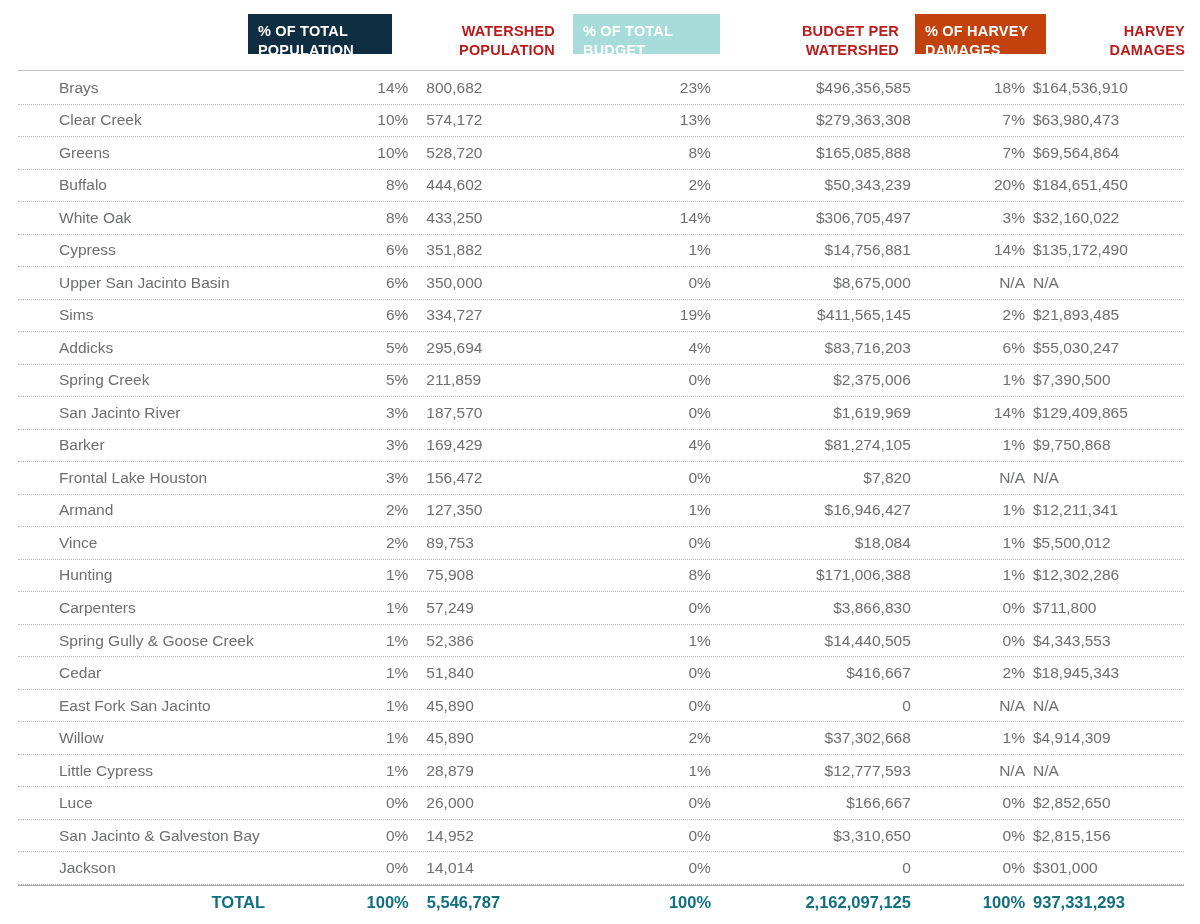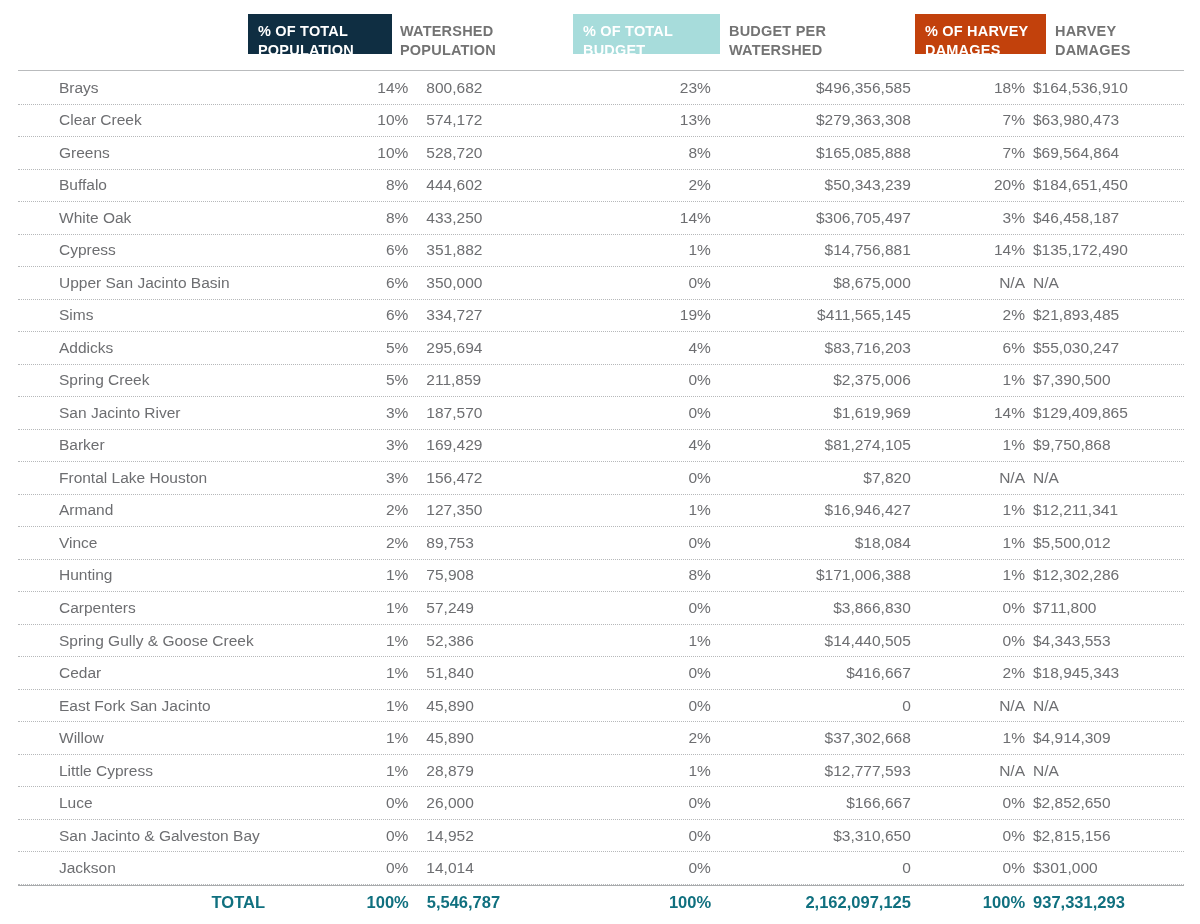--- a/index.html
+++ b/index.html
@@ -37,21 +37,21 @@
     font-weight: bold;
     font-size: 14.5px;
     line-height: 18.5px;
     letter-spacing: 0.2px;
   }
   .hblock .l1, .hblock .l2 { display: block; white-space: nowrap; }
 
   .hblock.filled-navy  { background: #0f2e42; color: #ffffff; }
   .hblock.filled-teal  { background: #a7dcdb; color: #ffffff; }
   .hblock.filled-green { background: #c2410c; color: #ffffff; }
-  .hblock.plain        { background: transparent; color: #737373; padding-left: 0; }
+  .hblock.plain        { background: transparent; color: #b91c1c; padding-left: 0; text-align: right; }
 
   
   .head-rule {
     position: absolute;
     left: 18px;
     right: 16px;
     top: 70px;
     height: 1px;
     background: #b9bbbd;
   }
@@ -180,21 +180,21 @@
         <span class="cell c-dmgpct">20%</span>
         <span class="cell c-damage">$184,651,450</span>
       </div>
       <div class="row">
         <span class="cell c-name">White Oak</span>
         <span class="cell c-poppct">8%</span>
         <span class="cell c-pop">433,250</span>
         <span class="cell c-budpct">14%</span>
         <span class="cell c-budget">$306,705,497</span>
         <span class="cell c-dmgpct">3%</span>
-        <span class="cell c-damage">$46,458,187</span>
+        <span class="cell c-damage">$32,160,022</span>
       </div>
       <div class="row">
         <span class="cell c-name">Cypress</span>
         <span class="cell c-poppct">6%</span>
         <span class="cell c-pop">351,882</span>
         <span class="cell c-budpct">1%</span>
         <span class="cell c-budget">$14,756,881</span>
         <span class="cell c-dmgpct">14%</span>
         <span class="cell c-damage">$135,172,490</span>
       </div>

